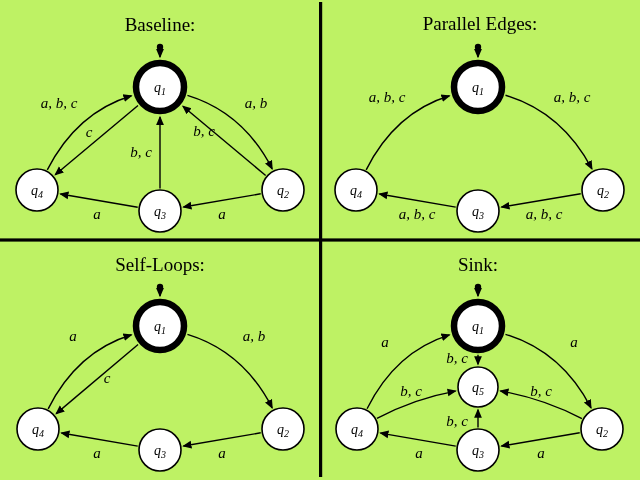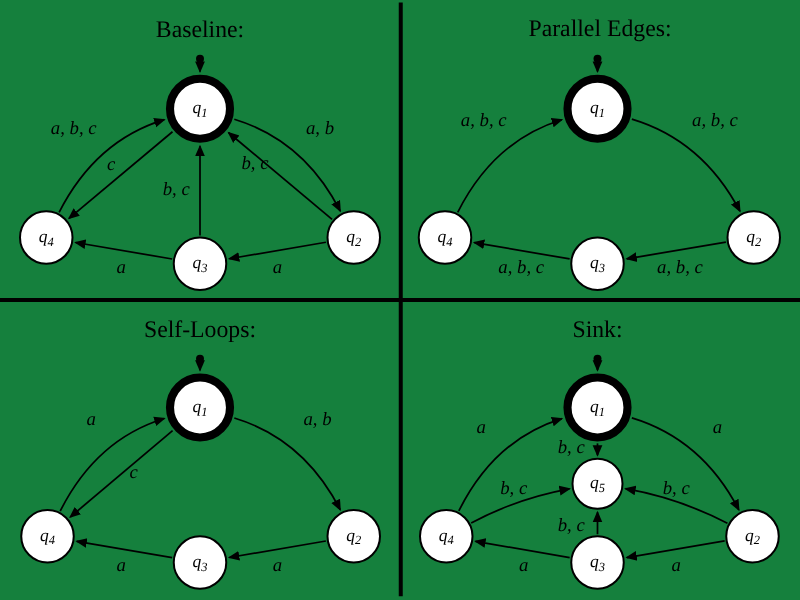--- a/index.html
+++ b/index.html
@@ -1,16 +1,16 @@
 <!DOCTYPE html>
 <html><head>
 <meta charset="utf-8">
 <style>
   html,body{margin:0;padding:0;background:#ffffff;}
-  .frame{width:640px;height:480px;position:relative;background:#15803d;overflow:hidden;}
+  .frame{width:640px;height:480px;position:relative;background:#bef264;overflow:hidden;}
   svg{display:block;}
   .edge{fill:none;stroke:#000;stroke-width:1.4px;}
   .state{fill:#ffffff;stroke:#000;stroke-width:1.6px;}
   .accept{stroke-width:6.5px;}
   .startdot{fill:#000;}
   .divider{fill:#000;}
   .title{font:19px "Liberation Serif","DejaVu Serif",serif;fill:#000;text-anchor:middle;dominant-baseline:central;}
   .elabel{font:italic 15px "Liberation Serif","DejaVu Serif",serif;fill:#000;text-anchor:middle;dominant-baseline:central;}
   .nlabel{font:italic 14px "Liberation Serif","DejaVu Serif",serif;fill:#000;text-anchor:middle;dominant-baseline:central;}
   .sub{font-size:10px;}

